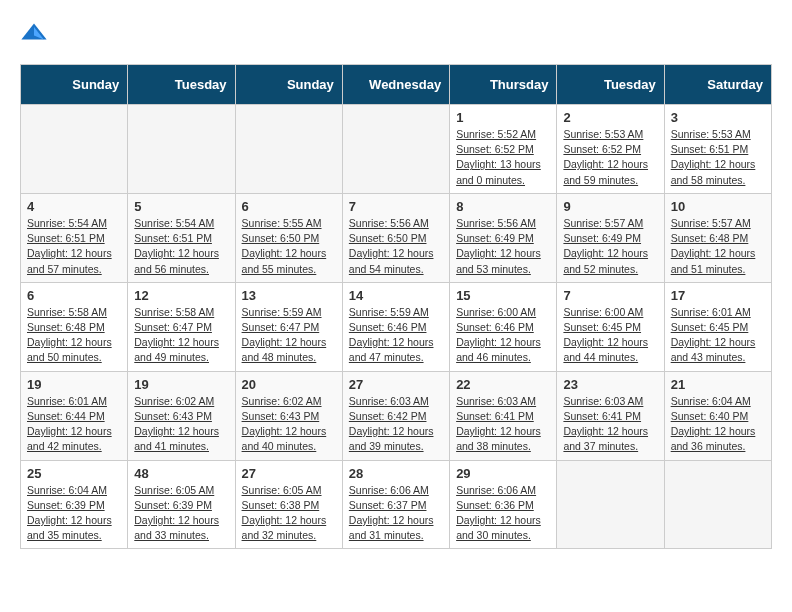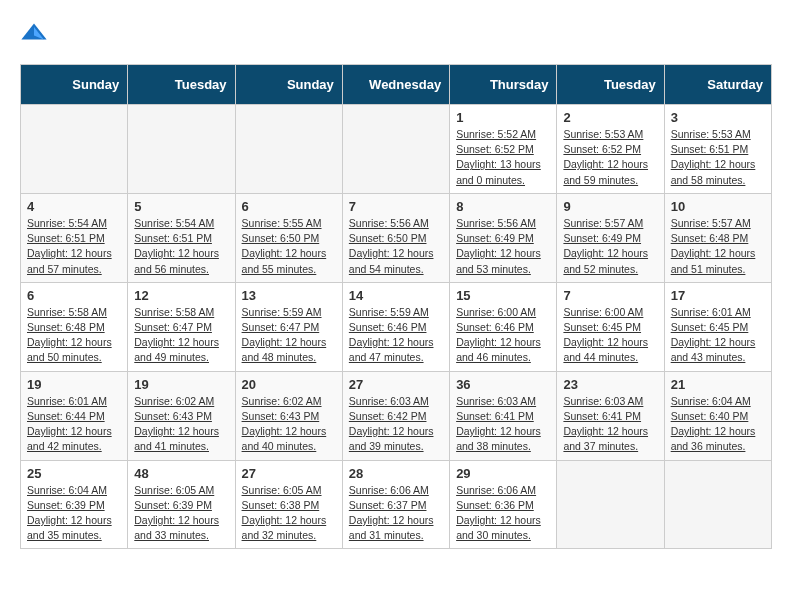--- a/index.html
+++ b/index.html
@@ -275,21 +275,21 @@
 and 40 minutes.</div>
         </td>
         <td>
           <span class="day-number">27</span>
           <div class="day-info" style="white-space: pre-line;">Sunrise: 6:03 AM
 Sunset: 6:42 PM
 Daylight: 12 hours
 and 39 minutes.</div>
         </td>
         <td>
-          <span class="day-number">36</span>
+          <span class="day-number">22</span>
           <div class="day-info" style="white-space: pre-line;">Sunrise: 6:03 AM
 Sunset: 6:41 PM
 Daylight: 12 hours
 and 38 minutes.</div>
         </td>
         <td>
           <span class="day-number">23</span>
           <div class="day-info" style="white-space: pre-line;">Sunrise: 6:03 AM
 Sunset: 6:41 PM
 Daylight: 12 hours

